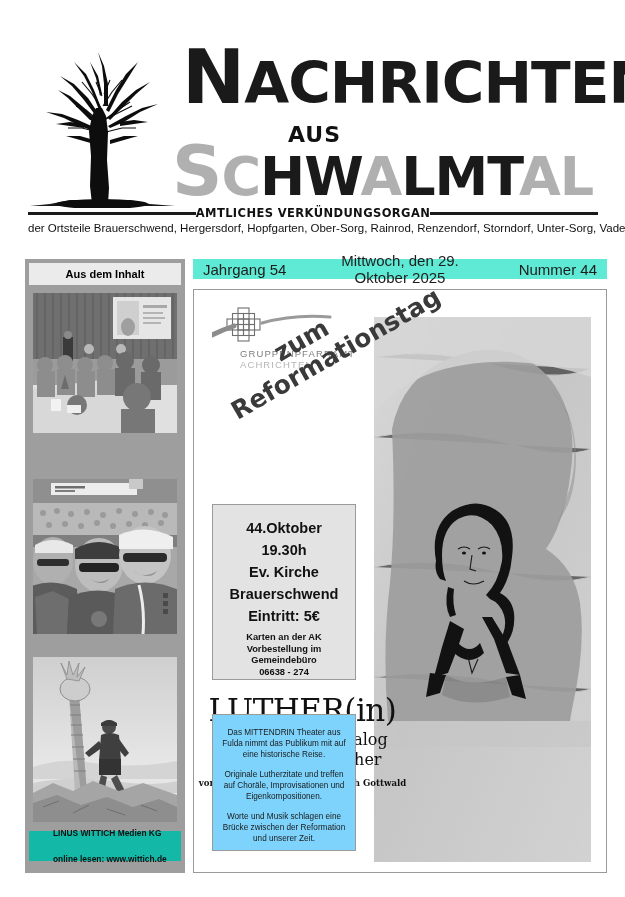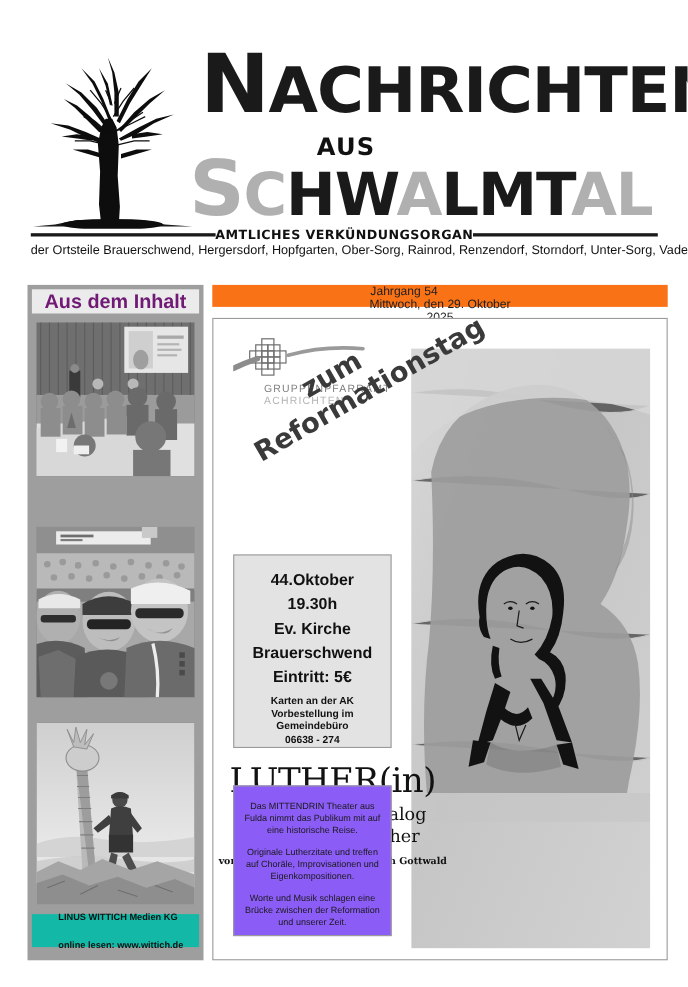--- a/index.html
+++ b/index.html
@@ -104,26 +104,25 @@
     font-size: 11.5px;
     color: #111;
     white-space: nowrap;
   }
 
   
   .issue-bar {
     position: absolute;
     left: 193px; top: 259px;
     width: 414px; height: 20px;
-    background: #f97316;
+    background: #5eead4;
     display: flex;
     align-items: center;
-    font-size: 11px;
+    font-size: 15px;
     color: #1d1d1d;
-    flex-direction: column;
   }
   .issue-bar .ib-left { padding-left: 10px; width: 33%; }
   .issue-bar .ib-mid { width: 34%; text-align: center; }
   .issue-bar .ib-right { width: 33%; text-align: right; padding-right: 10px; }
 
   
   .sidebar {
     position: absolute;
     left: 25px; top: 259px;
     width: 160px; height: 614px;
@@ -131,22 +130,22 @@
   }
   .sidebar-head {
     position: absolute;
     left: 4px; top: 4px;
     width: 152px; height: 22px;
     background: #ebebeb;
     display: flex;
     align-items: center;
     justify-content: center;
     font-weight: 700;
-    font-size: 18px;
-    color: #701a75;
+    font-size: 11px;
+    color: #000000;
   }
   .side-photo {
     position: absolute;
     left: 8px;
     width: 144px;
     overflow: hidden;
     background: #8a8a8a;
   }
   .side-photo svg { display: block; width: 100%; height: 100%; }
   #photo1 { top: 34px; height: 140px; }
@@ -260,21 +259,21 @@
     font-weight: 700;
     font-size: 9.3px;
     line-height: 11.5px;
     color: #111;
   }
 
   .desc-box {
     position: absolute;
     left: 18px; top: 424px;
     width: 144px; height: 137px;
-    background: #8b5cf6;
+    background: #7dd3fc;
     border: 1px solid #9a9a9a;
     box-sizing: border-box;
     padding: 12px 8px;
     text-align: center;
   }
   .desc-box p {
     margin: 0 0 9px 0;
     font-size: 8.2px;
     line-height: 11px;
     color: #1a1a1a;

